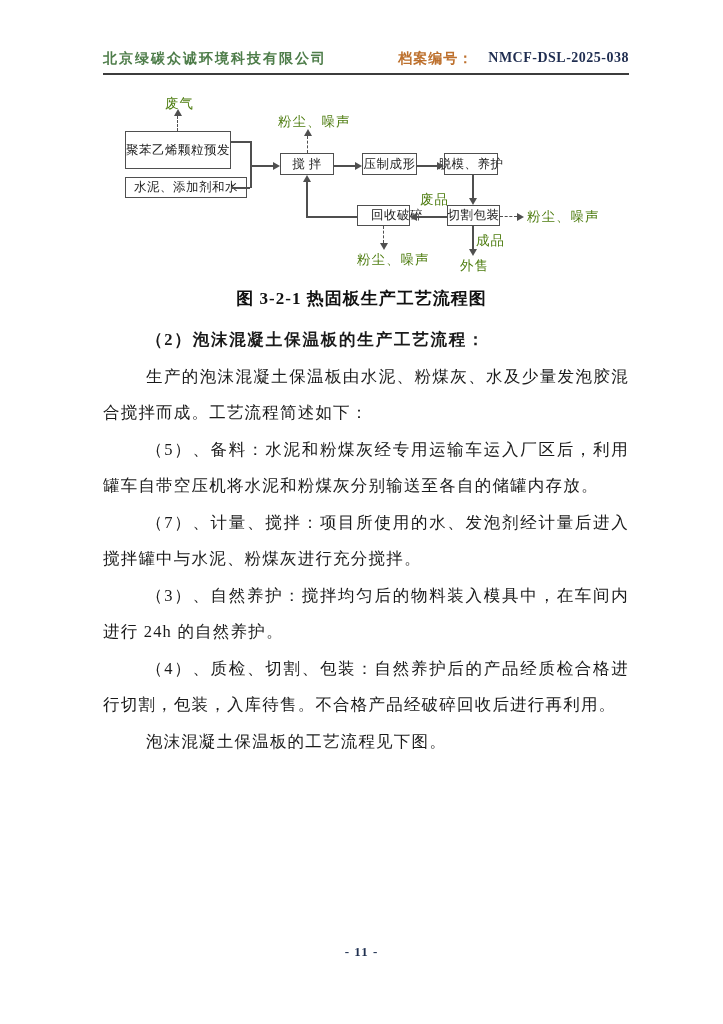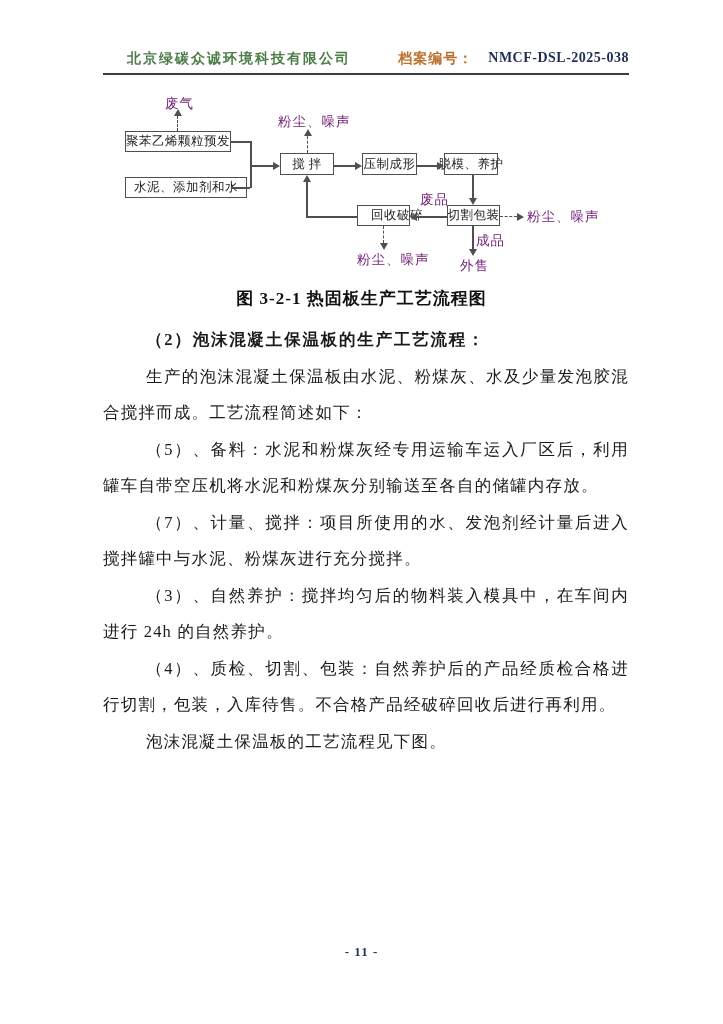--- a/index.html
+++ b/index.html
@@ -13,32 +13,32 @@
     overflow:hidden;
   }
   
   .hdr {
     position:absolute; left:103px; top:50px; width:526px;
     display:flex; justify-content:space-between; align-items:flex-end;
     padding-bottom:5px;
     border-bottom:2px solid #3c3c3c;
     font-size:14px; font-weight:bold;
   }
-  .hdr .company { color:#4e7d4a; letter-spacing:2px;margin-left:24px; }
+  .hdr .company { color:#4e7d4a; letter-spacing:2px; }
   .hdr .arch { display:flex; gap:15px; }
   .hdr .arch-label { color:#bd702d; letter-spacing:1px; }
   .hdr .arch-code { color:#1f2d50; letter-spacing:0.5px; }
   
   .flow { position:absolute; left:95px; top:88px; width:560px; height:200px; }
   .fbox {
     position:absolute; border:1.5px solid #4f4f4f; background:#fff;
     display:flex; align-items:center; justify-content:center;
     font-size:12.5px; color:#1c1c1c; white-space:nowrap; letter-spacing:0.5px;
   }
-  .flabel { position:absolute; font-size:13.5px; color:#701a75; white-space:nowrap; letter-spacing:1px; }
+  .flabel { position:absolute; font-size:13.5px; color:#4d7c0f; white-space:nowrap; letter-spacing:1px; }
   .hln  { position:absolute; background:#4f4f4f; height:1.5px; }
   .vln  { position:absolute; background:#4f4f4f; width:1.5px; }
   .hlnd { position:absolute; border-top:1.5px dashed #4f4f4f; height:0; }
   .vlnd { position:absolute; border-left:1.5px dashed #4f4f4f; width:0; }
   .ar { position:absolute; width:0; height:0; }
   .ar.r { border-top:4px solid transparent; border-bottom:4px solid transparent; border-left:7px solid #4f4f4f; }
   .ar.l { border-top:4px solid transparent; border-bottom:4px solid transparent; border-right:7px solid #4f4f4f; }
   .ar.u { border-left:4px solid transparent; border-right:4px solid transparent; border-bottom:7px solid #4f4f4f; }
   .ar.d { border-left:4px solid transparent; border-right:4px solid transparent; border-top:7px solid #4f4f4f; }
   
@@ -69,21 +69,21 @@
   <div class="hdr">
     <span class="company">北京绿碳众诚环境科技有限公司</span>
     <span class="arch">
       <span class="arch-label">档案编号：</span>
       <span class="arch-code">NMCF-DSL-2025-038</span>
     </span>
   </div>
 
   <div class="flow">
 
-    <div class="fbox" style="left:30px;top:43px;width:106px;height:21px;">聚苯乙烯颗粒预发</div>
+    <div class="fbox" style="left:30px;top:43px;width:106px;height:38px;">聚苯乙烯颗粒预发</div>
     <div class="fbox" style="left:30px;top:89px;width:122px;height:21px;">水泥、添加剂和水</div>
     <div class="fbox" style="left:185px;top:65px;width:54px;height:22px;">搅  拌</div>
     <div class="fbox" style="left:267px;top:65px;width:55px;height:22px;">压制成形</div>
     <div class="fbox" style="left:349px;top:65px;width:54px;height:22px;">脱模、养护</div>
     <div class="fbox" style="left:352px;top:117px;width:53px;height:21px;">切割包装</div>
     <div class="fbox" style="left:262px;top:117px;width:53px;height:21px;padding-left:27px;">回收破碎</div>
 
     <span class="flabel" style="left:70px;top:7px;">废气</span>
     <span class="flabel" style="left:183px;top:25px;">粉尘、噪声</span>
     <span class="flabel" style="left:432px;top:120px;">粉尘、噪声</span>

